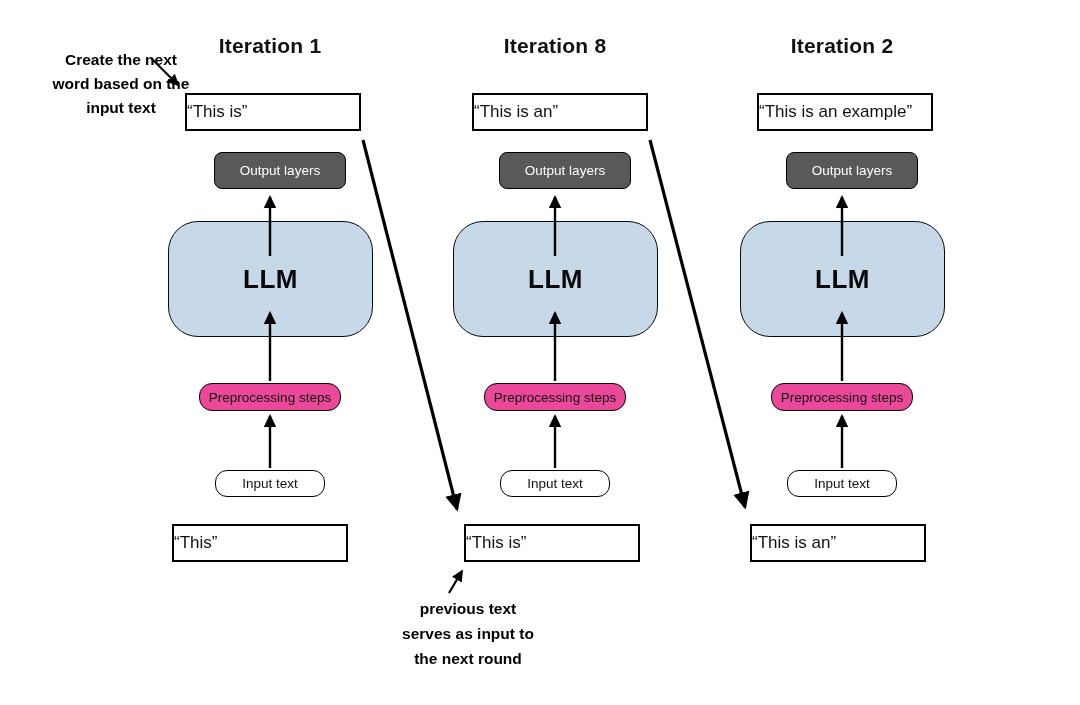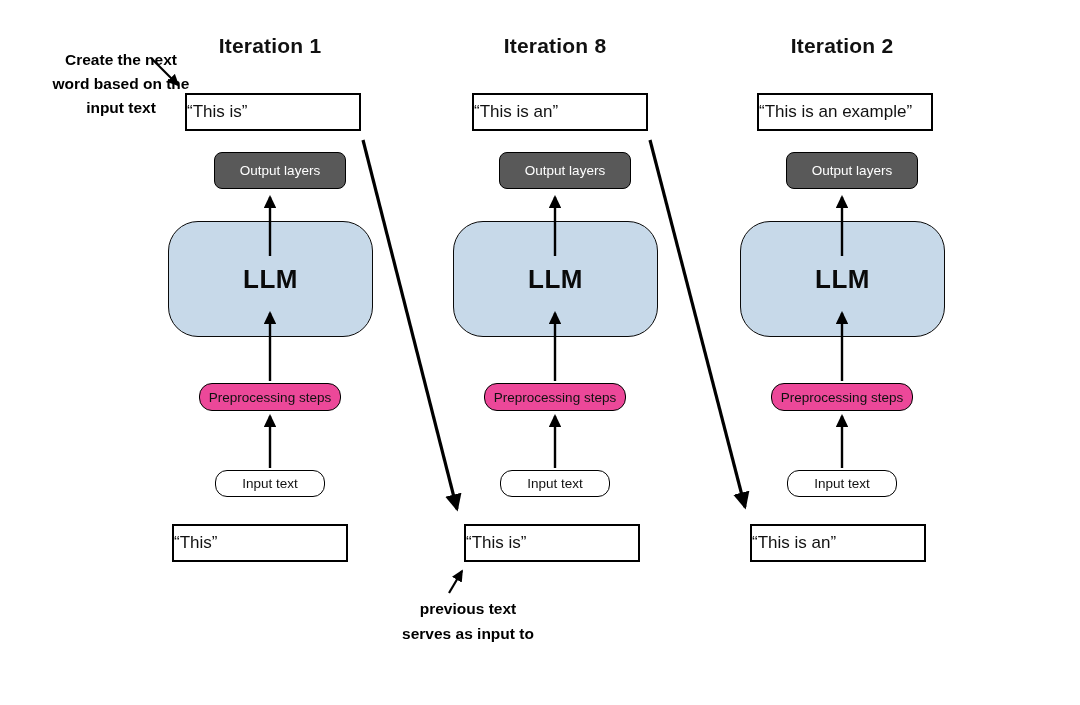--- a/index.html
+++ b/index.html
@@ -86,20 +86,21 @@
 
     <div class="annotation" id="ann-top">
       <div>Create the next</div>
       <div>word based on the</div>
       <div>input text</div>
     </div>
 
     <div class="annotation" id="ann-bottom">
       <div>previous text</div>
       <div>serves as input to</div>
+      <div>the next round</div>
     </div>
 
     <div class="col-title" style="left:160px;">Iteration 1</div>
     <div class="col-title" style="left:445px;">Iteration 8</div>
     <div class="col-title" style="left:732px;">Iteration 2</div>
 
     <div class="quote-box qb-top" style="left:185px;">
       <span>“This is”</span>
     </div>
     <div class="quote-box qb-top" style="left:472px;">

